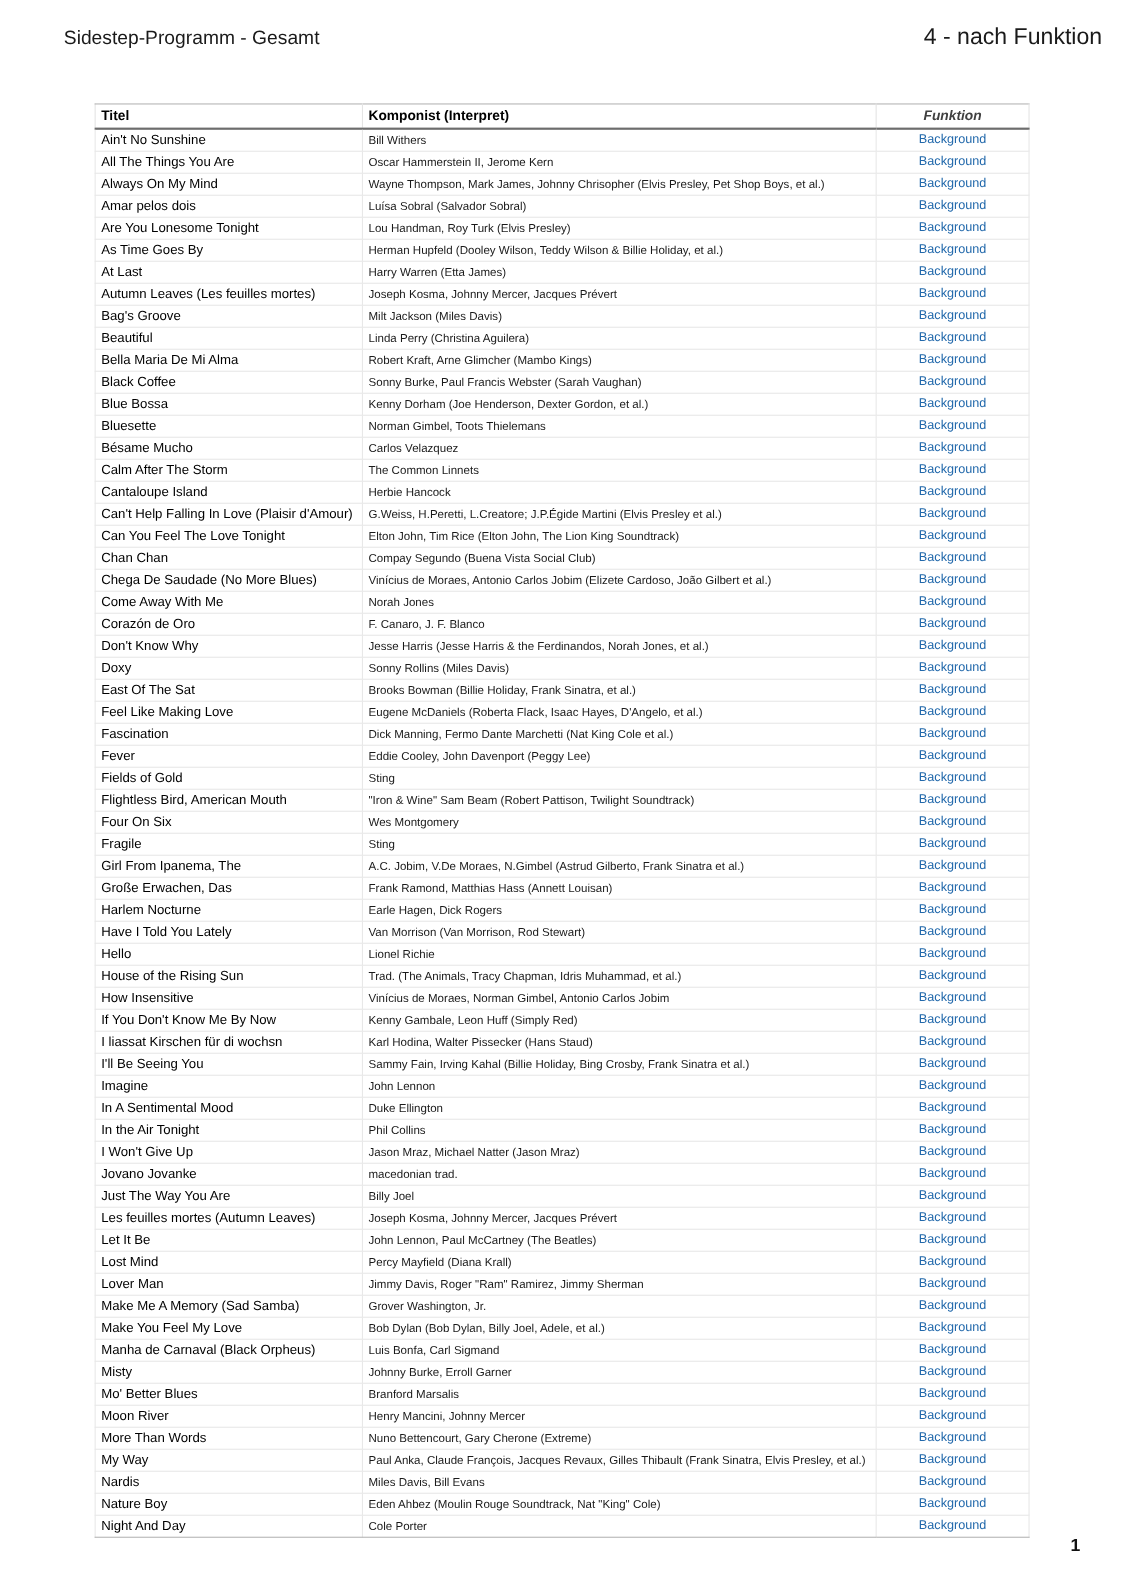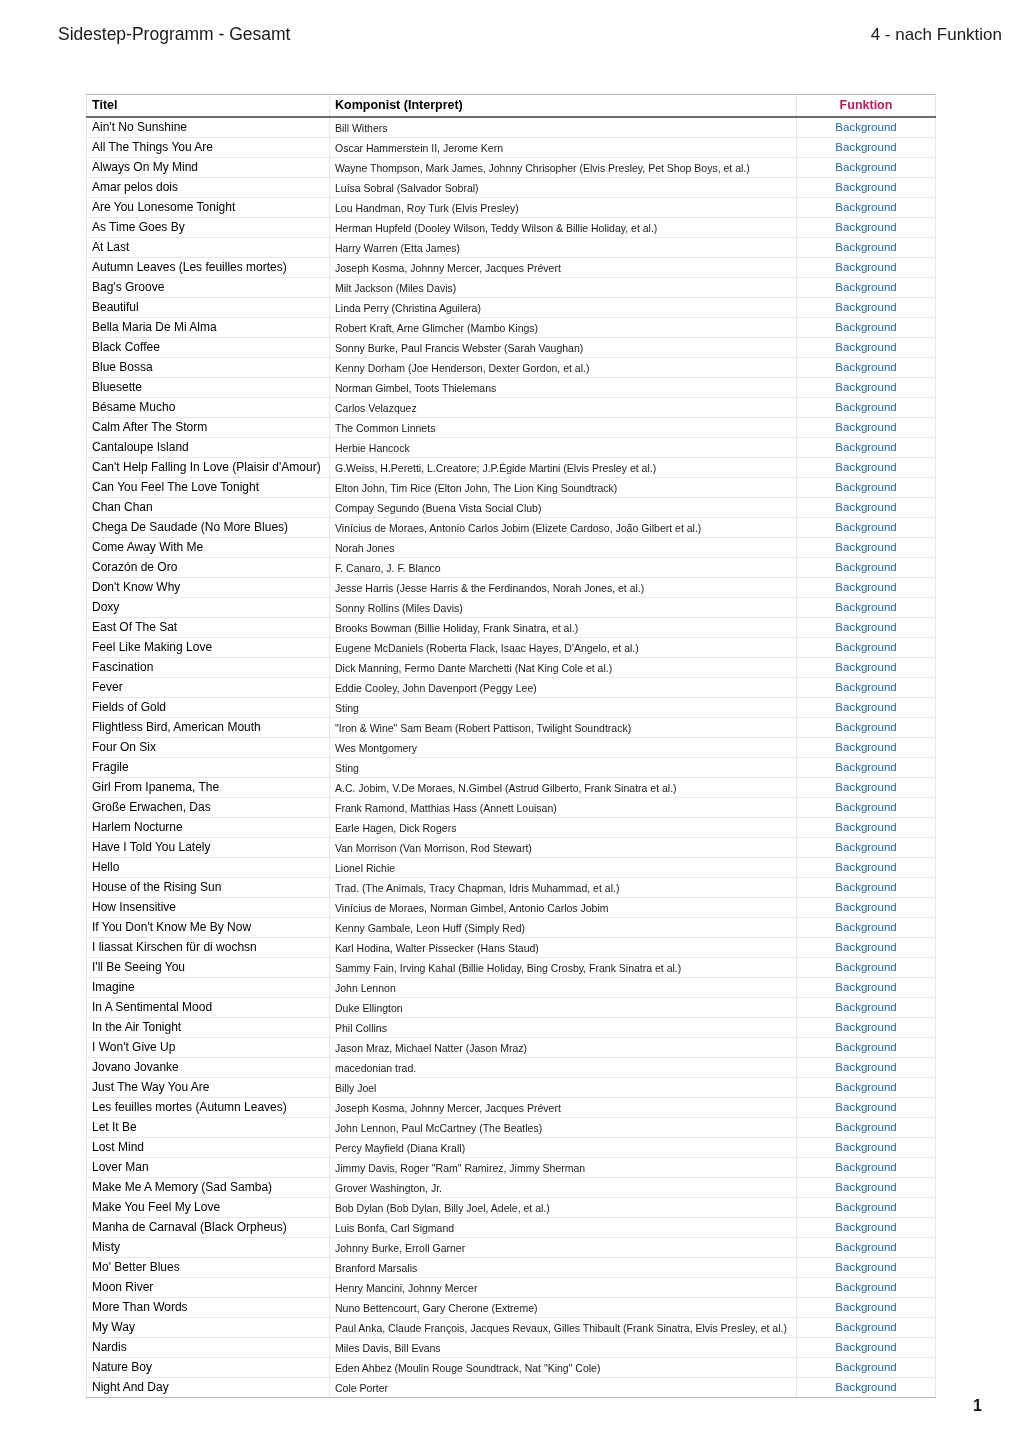--- a/index.html
+++ b/index.html
@@ -31,21 +31,21 @@
     justify-content: space-between;
     margin-left: 20px;
   }
   .doc-title {
     font-size: 17.5px;
     line-height: 22px;
     color: #1a1a1a;
     white-space: nowrap;
   }
   .doc-subtitle {
-    font-size: 17px;
+    font-size: 21px;
     line-height: 22px;
     color: #1a1a1a;
     white-space: nowrap;
   }
 
   
   .table-wrap {
     position: absolute;
     left: 86px;
     top: 94px;
@@ -134,21 +134,21 @@
     <table class="songs">
       <colgroup>
         <col class="c-title">
         <col class="c-komp">
         <col class="c-funk">
       </colgroup>
       <thead>
         <tr>
           <th class="th-titel">Titel</th>
           <th class="th-komponist">Komponist (Interpret)</th>
-          <th class="th-funktion" style="color: #be185d;">Funktion</th>
+          <th class="th-funktion" style="color: #404040; font-style: italic;">Funktion</th>
         </tr>
       </thead>
       <tbody id="songs-body">
           <tr>
             <td class="cell-title">Ain't No Sunshine</td>
             <td class="cell-komp">Bill Withers</td>
             <td class="cell-funk" style="color: rgb(33, 104, 171);">Background</td>
           </tr>
           <tr>
             <td class="cell-title">All The Things You Are</td>

